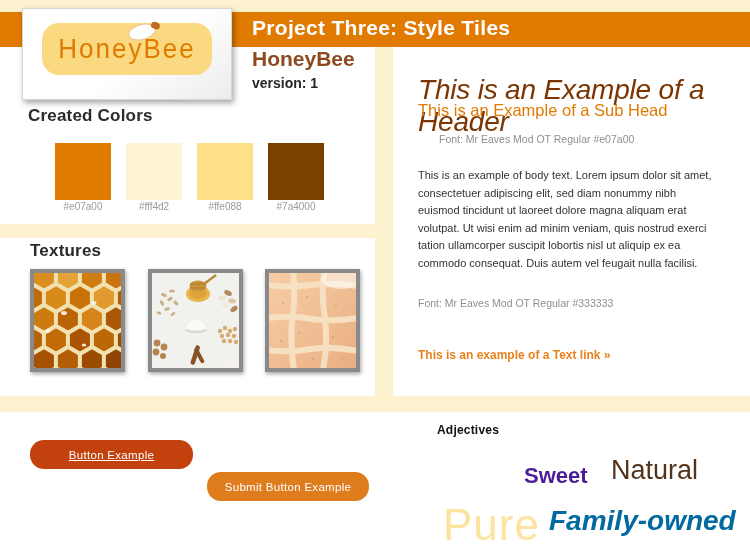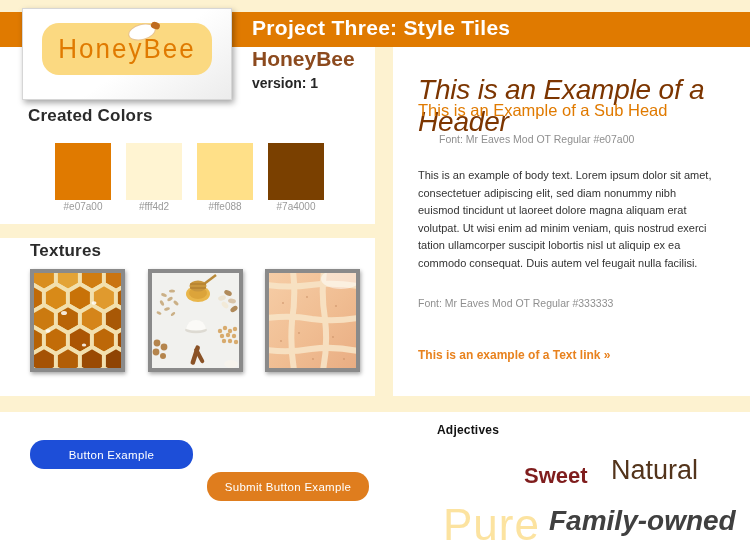--- a/index.html
+++ b/index.html
@@ -229,23 +229,23 @@
   <div class="type-header" style="color: rgb(124, 53, 0);">This is an Example of a Header</div>
 
   <div class="type-subhead" style="color: rgb(224, 122, 0);">This is an Example of a Sub Head</div>
   <div class="font-note fn2">Font: Mr Eaves Mod OT Regular #e07a00</div>
 
   <div class="type-body" style="color: rgb(51, 51, 51);">This is an example of body text. Lorem ipsum dolor sit amet, consectetuer adipiscing elit, sed diam nonummy nibh euismod tincidunt ut laoreet dolore magna aliquam erat volutpat. Ut wisi enim ad minim veniam, quis nostrud exerci tation ullamcorper suscipit lobortis nisl ut aliquip ex ea commodo consequat. Duis autem vel feugait nulla facilisi.</div>
   <div class="font-note fn3">Font: Mr Eaves Mod OT Regular #333333</div>
 
   <a class="type-link" style="color: rgb(232, 130, 30);">This is an example of a Text link »</a>
 
-  <button class="btn btn1" style="background-color: #1d4ed8;">Button Example</button>
+  <button class="btn btn1" style="background-color: #c2410c; text-decoration: underline;">Button Example</button>
   <button class="btn btn2" style="background-color: rgb(223, 125, 30);">Submit Button Example</button>
 
   <div class="section-heading h-adjectives">Adjectives</div>
-  <div class="adj adj-sweet" style="color: #7f1d1d;">Sweet</div>
+  <div class="adj adj-sweet" style="color: #4c1d95;">Sweet</div>
   <div class="adj adj-natural" style="color: rgb(83, 52, 27);">Natural</div>
   <div class="adj adj-pure" style="color: rgb(252, 227, 160); margin-top: 12px;">Pure</div>
-  <div class="adj adj-family" style="color: #404040; text-align: right;">Family-owned</div>
+  <div class="adj adj-family" style="color: #0369a1; text-align: right;">Family-owned</div>
 
 
 </div>
 
 </body></html>

